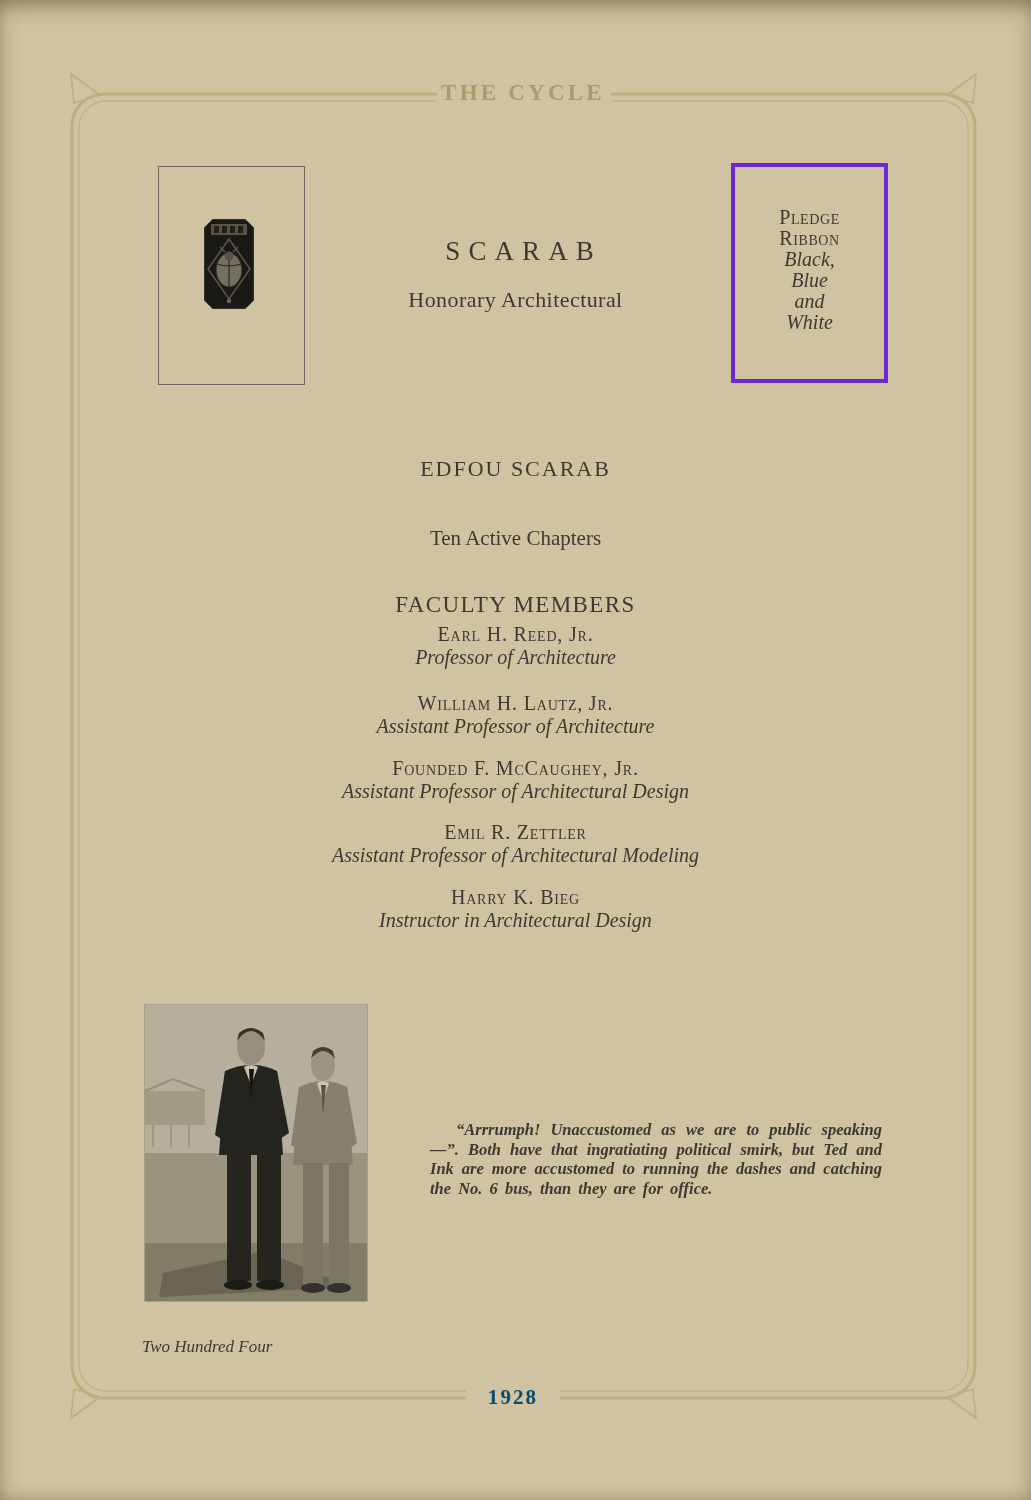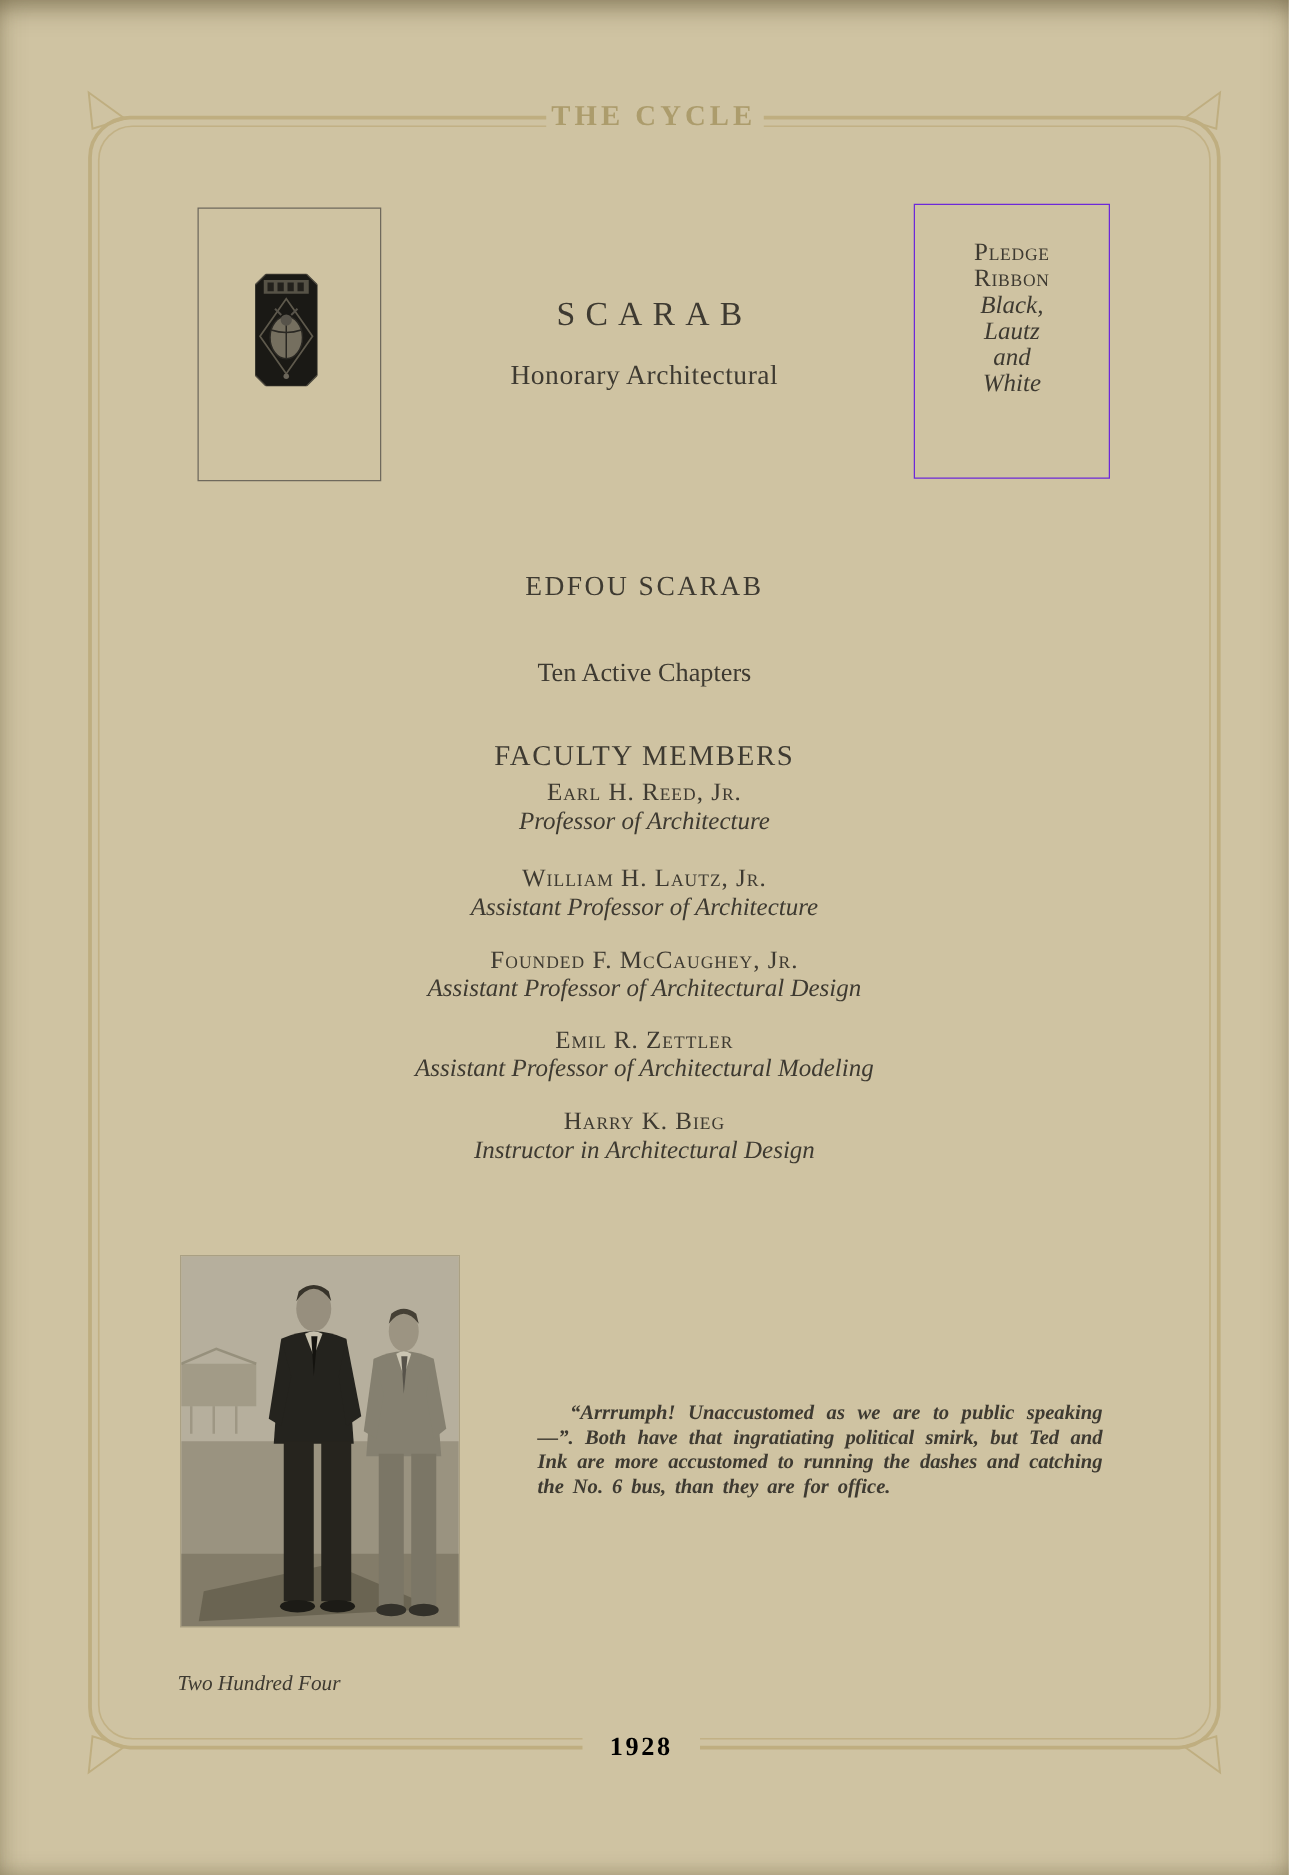--- a/index.html
+++ b/index.html
@@ -22,33 +22,33 @@
   .ctr{left:0;width:1031px;text-align:center;}
 
   .frame{position:absolute;left:0;top:0;z-index:1;}
 
   .header-title{
     top:80px;left:440px;width:166px;text-align:center;z-index:3;
     font-size:23px;font-weight:bold;letter-spacing:.14em;color:#ac9c6c;
   }
   .footer-year{
     top:1385px;left:468px;width:90px;text-align:center;z-index:3;
-    font-size:21px;font-weight:bold;letter-spacing:.10em;color:#000000;
+    font-size:21px;font-weight:bold;letter-spacing:.10em;color:#0c4a6e;
   }
 
   .badge-box{
     left:158px;top:166px;width:145px;height:217px;
     border:1px solid #6f695c;z-index:2;
   }
   .badge-art{position:absolute;left:45px;top:52px;}
 
   .pledge-box{
     left:731px;top:163px;width:157px;height:220px;
-    border:1px solid #6d28d9;z-index:2;
-    text-align:center;padding-top:28px;box-sizing:border-box;
+    border:4px solid #6d28d9;z-index:2;
+    text-align:center;padding-top:40px;box-sizing:border-box;
   }
   .pledge-sc{font-variant:small-caps;font-size:20px;line-height:21px;letter-spacing:.03em;}
   .pledge-it{font-style:italic;font-size:20px;line-height:21px;}
 
   .org-name{top:236px;font-size:27px;letter-spacing:.30em;padding-left:.30em;}
   .org-type{top:287px;font-size:22px;letter-spacing:.02em;}
   .founded{top:388px;font-size:22px;}
   .temple{top:456px;font-size:22px;letter-spacing:.09em;}
   .chartered{top:492px;font-size:21px;}
   .chapters{top:526px;font-size:21px;}
@@ -105,21 +105,21 @@
       <circle cx="25" cy="37" r="4.5" fill="#57534a"></circle>
       <path d="M21 33 L16 28 M29 33 L34 28" stroke="#57534a" stroke-width="1.6" fill="none"></path>
       <circle cx="25" cy="82" r="2.2" fill="#6b665a"></circle>
     </svg>
   </div>
 
   <div class="abs pledge-box">
     <div class="pledge-sc">Pledge</div>
     <div class="pledge-sc">Ribbon</div>
     <div class="pledge-it">Black,</div>
-    <div class="pledge-it">Lautz</div>
+    <div class="pledge-it">Blue</div>
     <div class="pledge-it">and</div>
     <div class="pledge-it">White</div>
   </div>
 
   <div class="abs ctr org-name">SCARAB</div>
   <div class="abs ctr org-type">Honorary Architectural</div>
   <div class="abs ctr temple">EDFOU SCARAB</div>
   <div class="abs ctr chapters">Ten Active Chapters</div>
 
   <div class="abs ctr faculty-heading">FACULTY MEMBERS</div>

